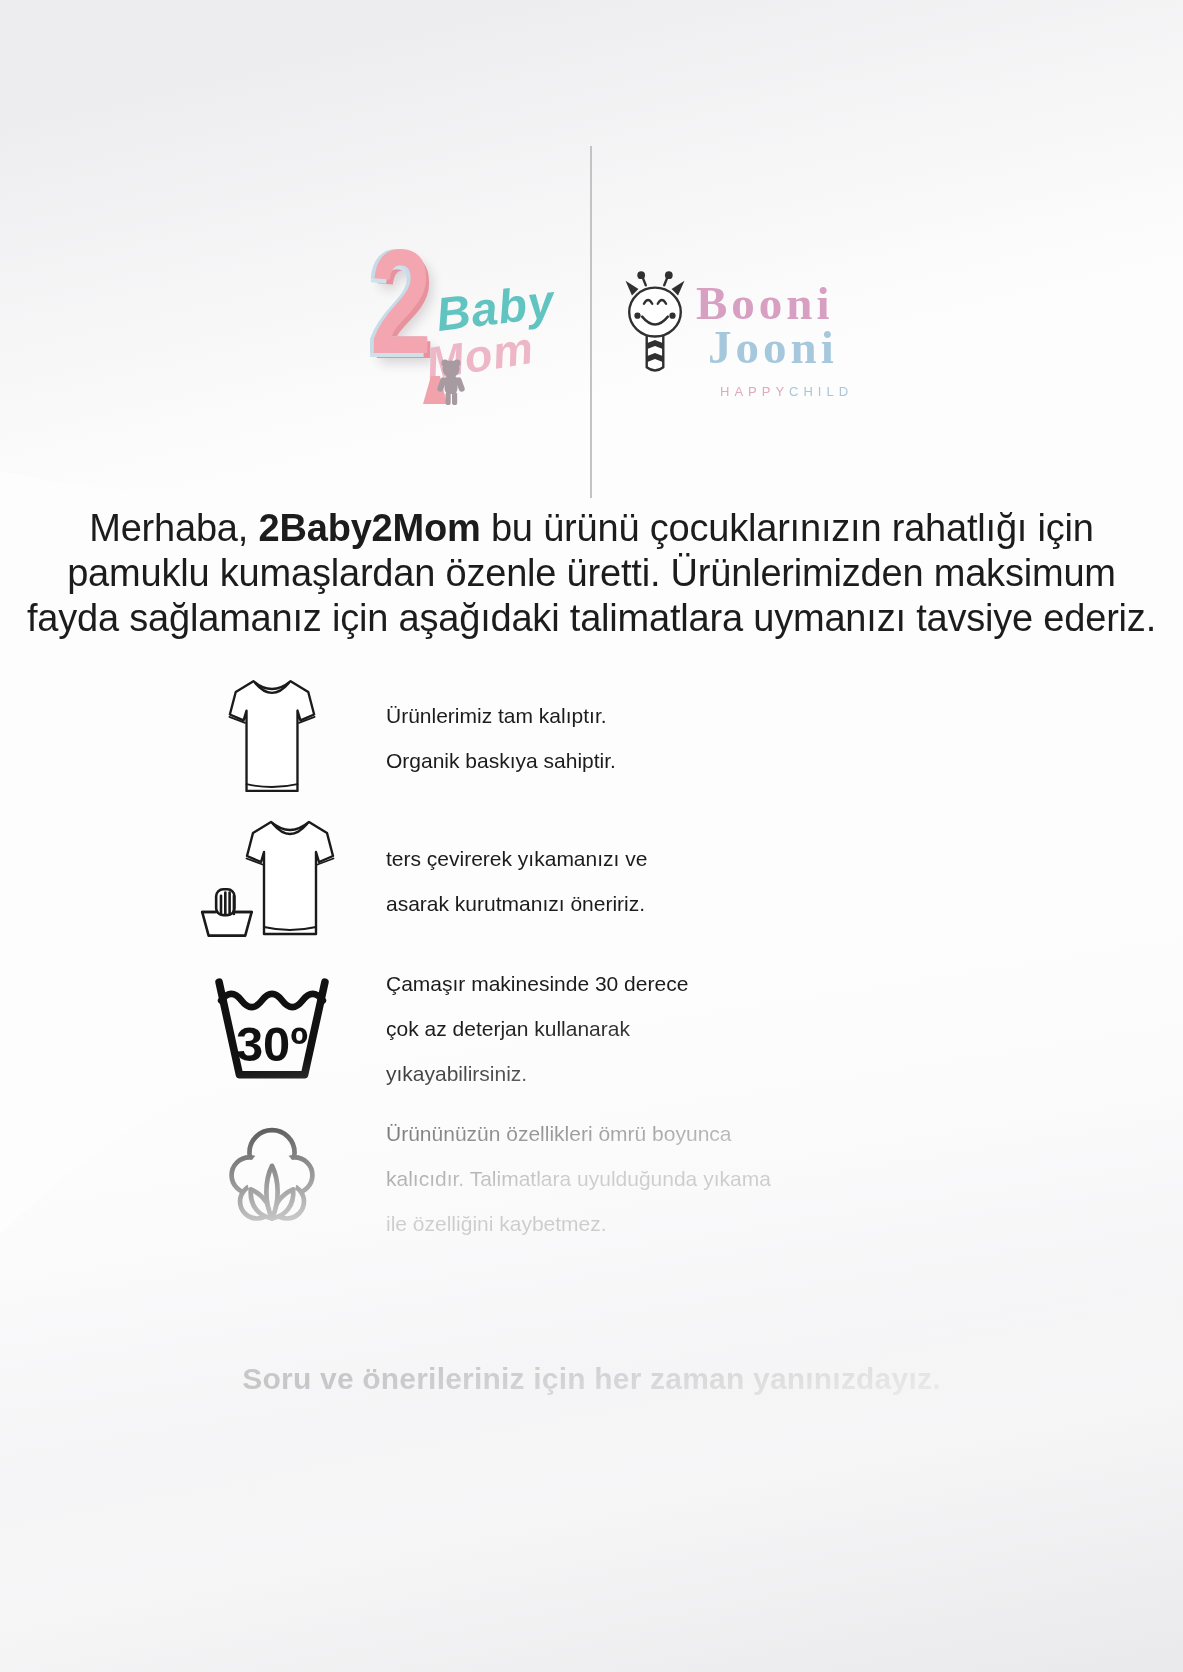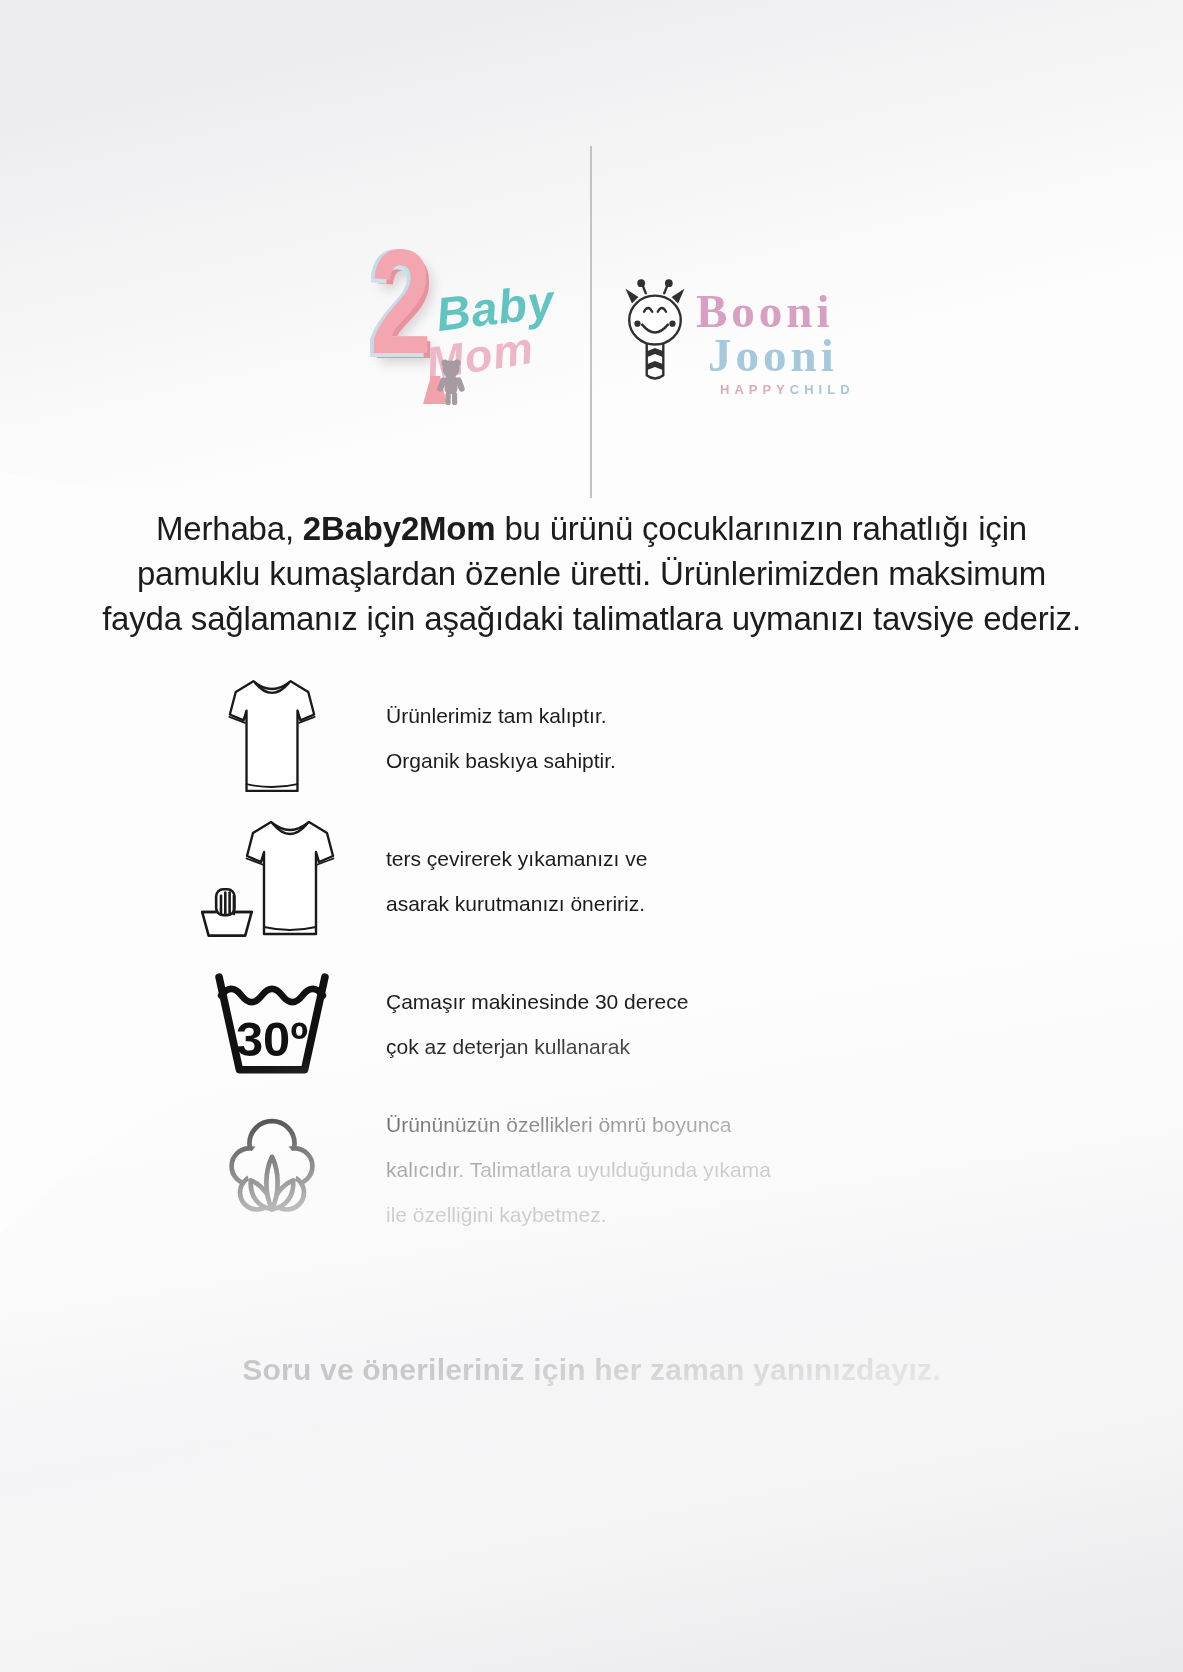--- a/index.html
+++ b/index.html
@@ -53,39 +53,39 @@
     font-size:47px; font-weight:bold; font-style:italic;
     color:#62c4c0; transform:rotate(-7deg); letter-spacing:1px;
   }
   .word-mom {
     position:absolute; left:56px; top:80px;
     font-size:45px; font-weight:bold; font-style:italic;
     color:#edb7c7; transform:rotate(-9deg); letter-spacing:1px;
   }
   .mini-figure { position:absolute; left:50px; top:96px; }
 
-  .logo-right { position:absolute; left:620px; top:276px; display:flex; }
+  .logo-right { position:absolute; left:620px; top:268px; display:flex; }
   .giraffe { flex:0 0 auto; }
   .bj-text { padding-top:14px; margin-left:6px; }
   .booni, .jooni {
     display:block;
     font-family:"Liberation Serif", serif;
     font-weight:bold; font-size:47px; line-height:42px; letter-spacing:4px;
   }
   .booni { color:#d79fc1; }
   .jooni { color:#a6c8dc; margin-left:12px; margin-top:2px; }
-  .tagline { display:block; margin:6px 0 0 24px; font-size:13px; letter-spacing:5px; font-weight:bold; }
+  .tagline { display:block; margin:16px 0 0 24px; font-size:13px; letter-spacing:5px; font-weight:normal; }
   .tag-a { color:#e0a9bd; }
   .tag-b { color:#a8c6d8; }
 
   
   .intro {
     margin:6px 18px 0;
     text-align:center;
-    font-size:33px; line-height:45px; letter-spacing:-.2px;
+    font-size:38px; line-height:45px; letter-spacing:-.2px;
   }
   .intro .l { display:block; }
   .intro b { font-weight:bold; }
 
   
   .care-list { margin:34px 0 0 188px; }
   .row { display:flex; align-items:center; min-height:126px; margin-bottom:15px; }
   .icon-box { flex:0 0 168px; display:flex; justify-content:center; align-items:center; }
   .lines { margin-left:30px; font-size:21px; line-height:45px; }
   .lines span { display:block; }
@@ -226,20 +226,21 @@
       <div class="icon-box">
         <svg width="118" height="108" viewBox="0 0 116 104">
           <path d="M6 6 L26 97 L90 97 L110 6" fill="none" stroke="#111" stroke-width="7.5" stroke-linejoin="round" stroke-linecap="round"></path>
           <path d="M8 24 Q18 11 28 24 Q38 37 48 24 Q58 11 68 24 Q78 37 88 24 Q98 11 108 24" fill="none" stroke="#111" stroke-width="6.5" stroke-linecap="round"></path>
           <text x="58" y="83" text-anchor="middle" font-size="48" font-weight="bold" fill="#111">30º</text>
         </svg>
       </div>
       <div class="lines">
         <span>Çamaşır makinesinde 30 derece</span>
         <span>çok az deterjan kullanarak</span>
+        <span>yıkayabilirsiniz.</span>
       </div>
     </div>
 
     <div class="row">
       <div class="icon-box">
         <svg width="94" height="110" viewBox="0 0 100 116">
           <g stroke="#161616" stroke-width="5" fill="#fff">
             <circle cx="50" cy="30" r="24"></circle>
             <circle cx="26" cy="54" r="19"></circle>
             <circle cx="74" cy="54" r="19"></circle>

